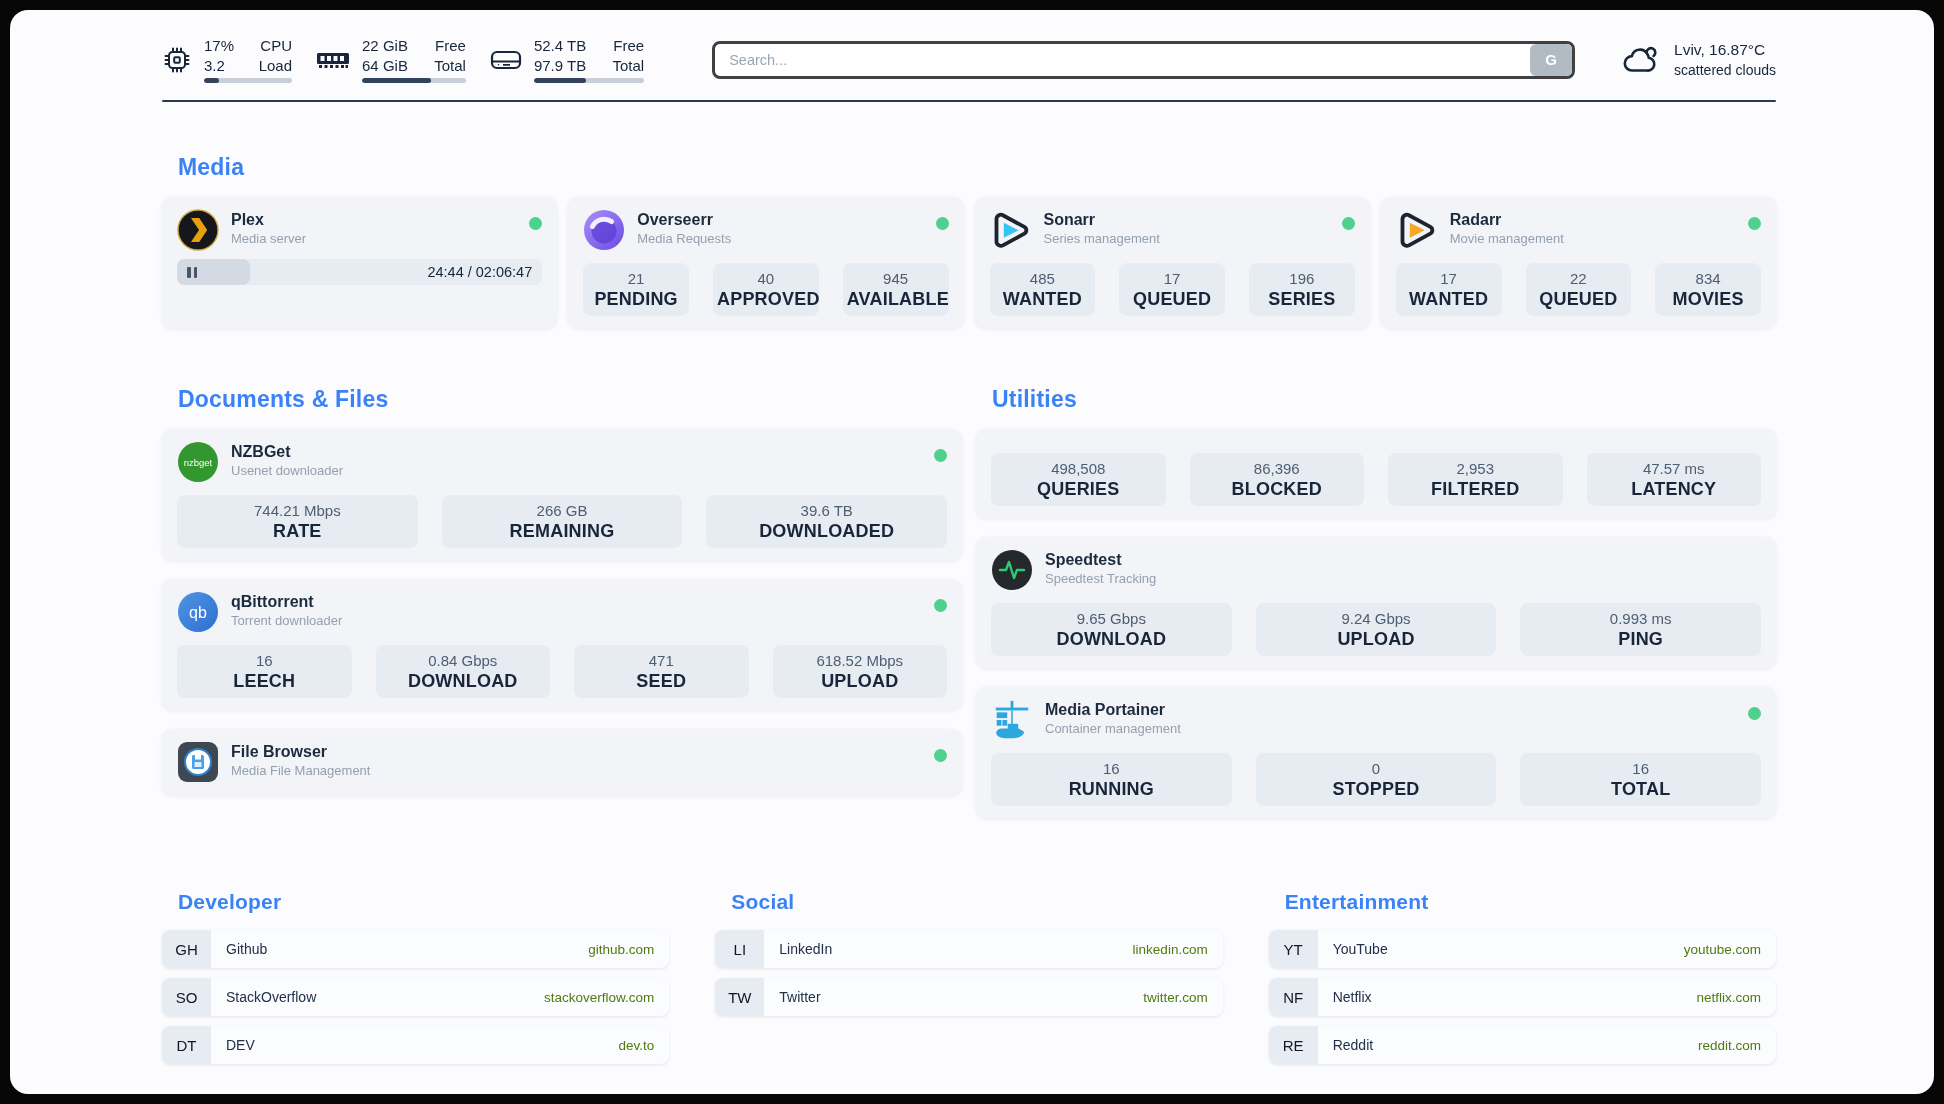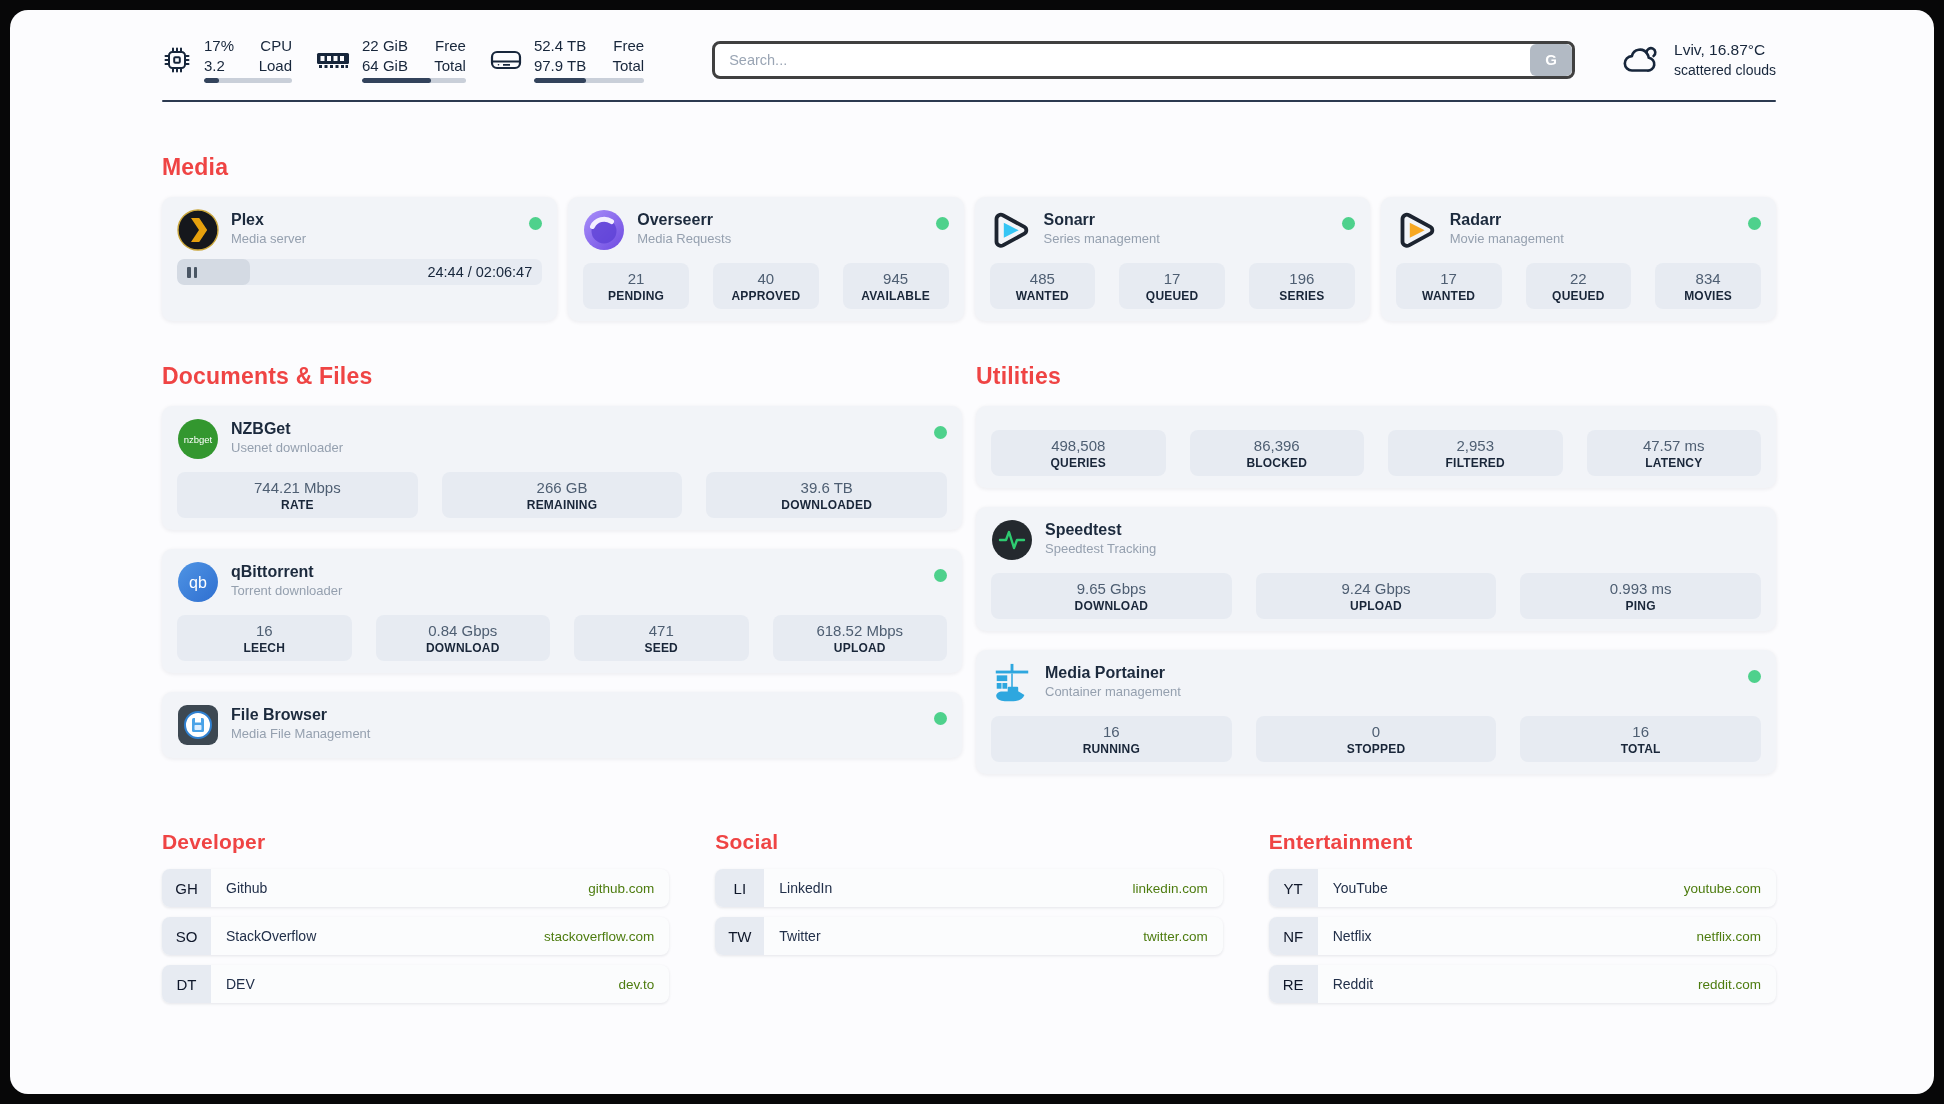--- a/index.html
+++ b/index.html
@@ -34,37 +34,37 @@
   .weather{display:flex;align-items:center;gap:13px}
   .weather-icon{width:42px;height:36px;flex:none}
   .weather-text{display:flex;flex-direction:column;line-height:1.35}
   .weather-line1{font-size:15.5px;color:#17263b}
   .weather-line2{font-size:14px;color:#17263b}
 
   .divider{height:2px;background:#2c3a50;margin:17px 158px 0 152px;border-radius:1px}
 
   
   .content{padding:0 158px 0 152px}
-  .section-title{font-size:23px;color:#ef4444;font-weight:600;margin:0;letter-spacing:.2px}
+  .section-title{font-size:23px;color:#3b82f6;font-weight:600;margin:16px;letter-spacing:.2px}
   .media-title{margin-top:52px}
 
   .media-grid{display:grid;grid-template-columns:repeat(4,1fr);gap:11px;margin-top:16px}
 
   .app-card{background:#f2f4f8;border-radius:10px;padding:12px 15px;box-shadow:0 1px 4px rgba(20,30,50,.08);cursor:pointer}
   .app-head{display:flex;align-items:flex-start;gap:12px}
   .app-icon{width:42px;height:42px;flex:none}
   .app-names{display:flex;flex-direction:column;gap:2px;padding-top:2px}
   .app-name{font-size:16px;font-weight:600;color:#1c2a3d;white-space:nowrap}
   .app-desc{font-size:13px;color:#95a0af;white-space:nowrap}
   .dot{width:13px;height:13px;border-radius:50%;background:#4ed18c;margin-left:auto;margin-top:8px;flex:none}
 
   .stats{display:flex;gap:24px;margin-top:12px}
   .stat{flex:1;background:#e7ebf2;border-radius:8px;text-align:center;padding:7px 4px 6px;min-width:0}
   .stat-v{font-size:15px;color:#4e5e72;white-space:nowrap}
-  .stat-l{font-size:12px;font-weight:700;color:#192639;margin-top:2px;letter-spacing:.2px;white-space:nowrap}
+  .stat-l{font-size:18px;font-weight:700;color:#192639;margin-top:2px;letter-spacing:.2px;white-space:nowrap}
 
   
   .np-row{margin-top:10px;background:#e7ebf2;border-radius:7px;height:26px;display:flex;align-items:center;
     padding:0 9px;font-size:14px;color:#2e3c50;justify-content:space-between}
   .np-bar{margin-top:8px;background:#e7ebf2;border-radius:7px;height:26px;position:relative;display:flex;align-items:center;overflow:hidden}
   .np-fill{position:absolute;left:0;top:0;bottom:0;background:#d4dae3;border-radius:7px}
   .np-pause{position:relative;margin-left:10px;display:flex;gap:3px;cursor:pointer}
   .np-pause span{width:3.5px;height:11px;background:#4a5664;border-radius:1px;display:block}
   .np-time{position:relative;margin-left:auto;margin-right:10px;font-size:14.5px;color:#17263b;white-space:nowrap}
 

